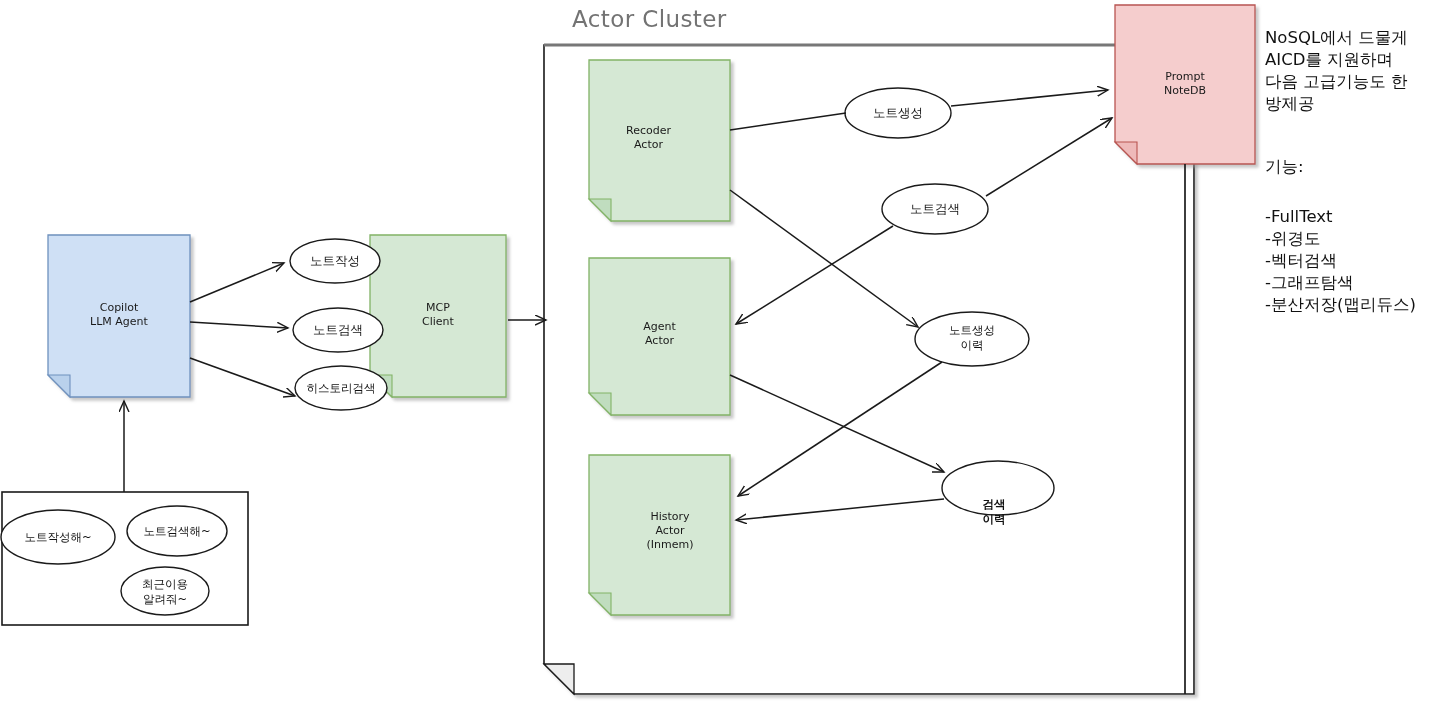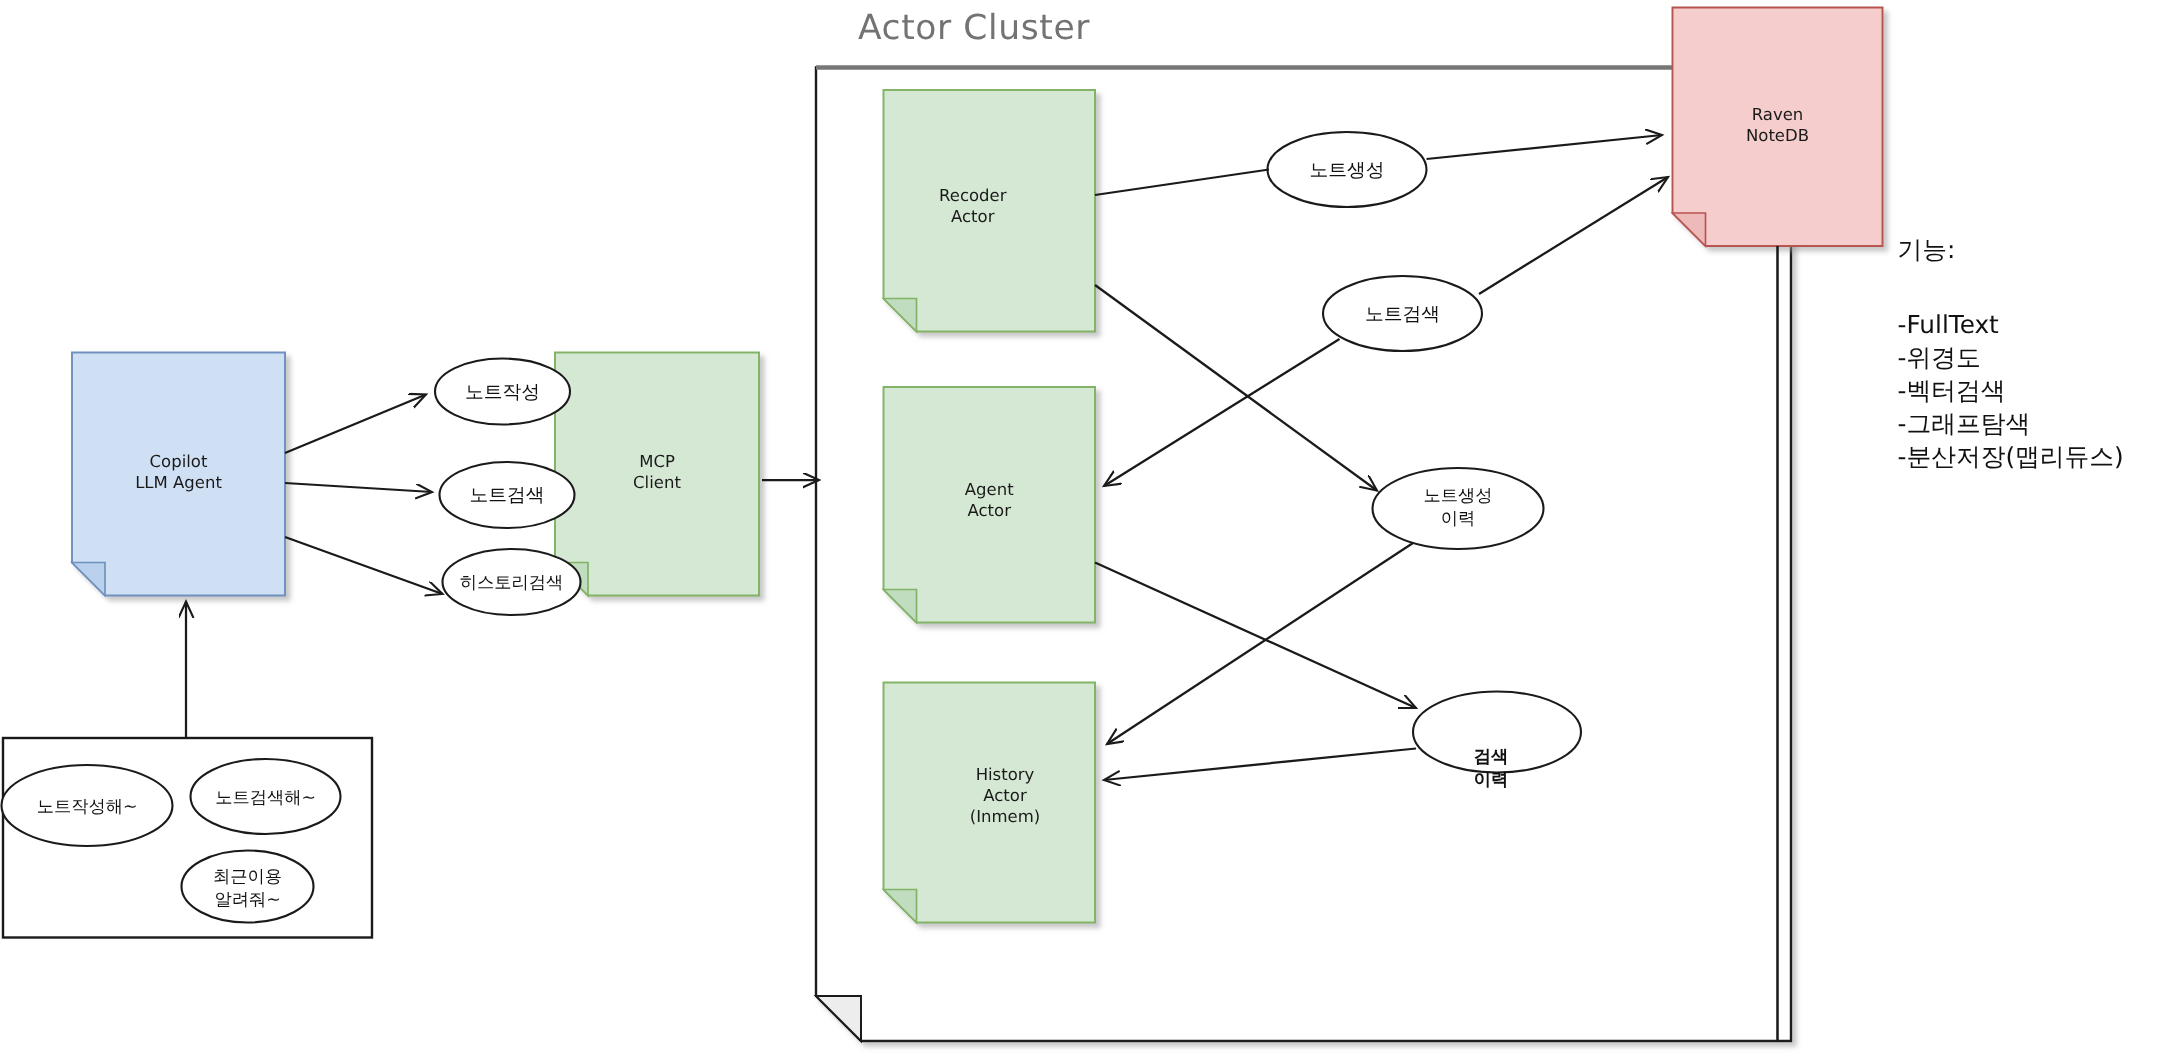--- a/index.html
+++ b/index.html
@@ -124,39 +124,43 @@
 LLM Agent</div>
   <div class="lbl note-label" style="left:370px;top:301px;width:136px;">MCP
 Client</div>
   <div class="lbl note-label" style="left:589px;top:124px;width:119px;">Recoder
 Actor</div>
   <div class="lbl note-label" style="left:589px;top:320px;width:141px;">Agent
 Actor</div>
   <div class="lbl note-label" style="left:589px;top:510px;width:162px;">History
 Actor
 (Inmem)</div>
-  <div class="lbl note-label" style="left:1115px;top:70px;width:140px;">Raven
+  <div class="lbl note-label" style="left:1115px;top:70px;width:140px;">Prompt
 NoteDB</div>
 
   <div class="lbl ell-label" style="left:285px;top:253px;width:100px;">노트작성</div>
   <div class="lbl ell-label" style="left:288px;top:322px;width:100px;">노트검색</div>
   <div class="lbl ell-label-sm" style="left:291px;top:381px;width:100px;">히스토리검색</div>
 
   <div class="lbl ell-label" style="left:843px;top:105px;width:110px;">노트생성</div>
   <div class="lbl ell-label" style="left:880px;top:201px;width:110px;">노트검색</div>
   <div class="lbl ell-label-sm" style="left:917px;top:323px;width:110px;">노트생성
 이력</div>
   <div class="lbl ell-label-sm" style="left:943px;top:497px;width:102px;font-weight:bold;">검색
 이력</div>
 
   <div class="lbl ell-label-sm" style="left:8px;top:530px;width:100px;">노트작성해~</div>
   <div class="lbl ell-label-sm" style="left:127px;top:524px;width:100px;">노트검색해~</div>
   <div class="lbl ell-label-sm" style="left:120px;top:577px;width:90px;">최근이용
 알려줘~</div>
 
+  <div class="side-note" style="left:1265px;top:27px;width:178px;">NoSQL에서 드물게
+AICD를 지원하며
+다음 고급기능도 한
+방제공</div>
   <div class="side-note" style="left:1265px;top:156px;width:178px;">기능:</div>
   <div class="side-note" style="left:1265px;top:178px;width:180px;margin-top:28px;">-FullText
 -위경도
 -벡터검색
 -그래프탐색
 -분산저장(맵리듀스)</div>
 
 </div>
 
 </body></html>

